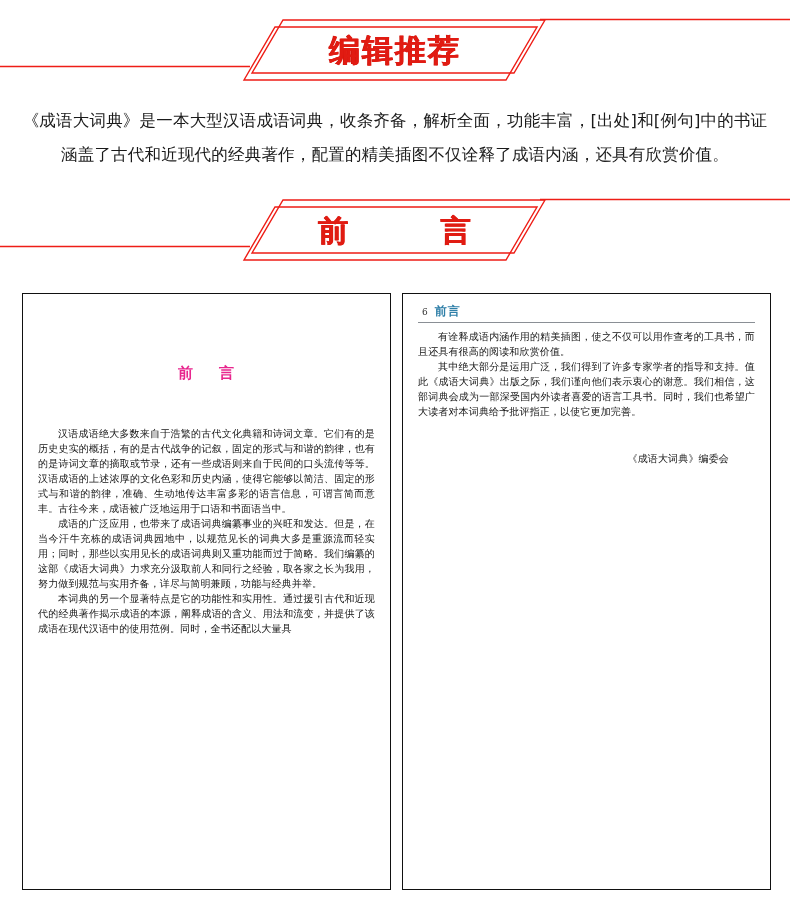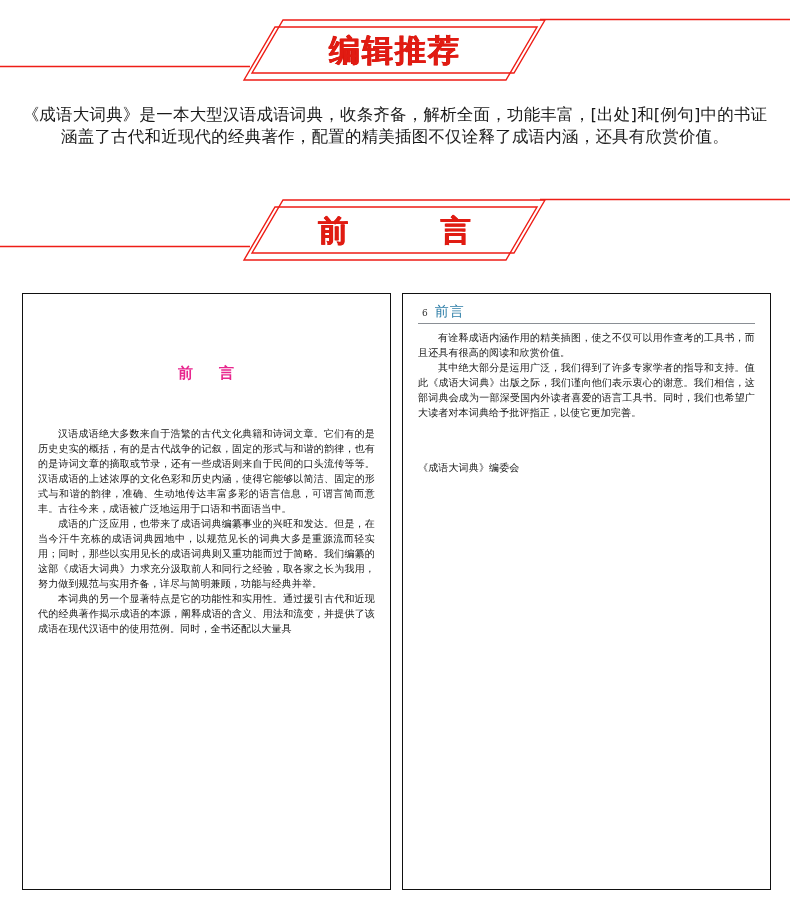--- a/index.html
+++ b/index.html
@@ -56,21 +56,21 @@
   
   .intro {
     position: absolute;
     left: 22px;
     top: 104px;
     width: 746px;
     text-align: center;
     color: #1a1a1a;
     font-family: "DejaVu Sans", "Liberation Sans", sans-serif;
     font-size: 16.5px;
-    line-height: 22px;
+    line-height: 34px;
     letter-spacing: 0.2px;
   }
 
   
   .page {
     position: absolute;
     top: 293px;
     height: 597px;
     background: #ffffff;
     border: 1.3px solid #111111;
@@ -108,23 +108,23 @@
     align-items: baseline;
     gap: 7px;
     font-family: "DejaVu Serif", "Liberation Serif", serif;
   }
   .running-header .folio {
     font-size: 9px;
     color: #333333;
     padding-left: 4px;
   }
   .running-header .running-title {
-    font-size: 14px;
+    font-size: 12px;
     color: #2f7fa8;
-    font-weight: 400;
+    font-weight: 700;
     letter-spacing: 1px;
   }
 
   
   .page-body {
     color: #151515;
     font-family: Liberation Mono, monospace;
     font-size: 10px;
     line-height: 15px;
     text-align: justify;
@@ -133,21 +133,22 @@
   }
   #page-left .page-body { margin-top: 44px; }
   #page-right .page-body { margin-top: 7px; }
 
   .page-body p {
     margin: 0;
     text-indent: 2em;
   }
   .page-body p.signature {
     text-indent: 0;
-    margin-top: 40px;
+    text-align: right;
+    margin-top: 32px;
     padding-right: 26px;
   }
 </style>
 </head>
 <body>
 
 <div class="banner" id="banner-editor">
   <svg viewBox="0 0 790 74" xmlns="http://www.w3.org/2000/svg">
     <g fill="none" stroke="#ee1d16" stroke-width="1.4">
 

